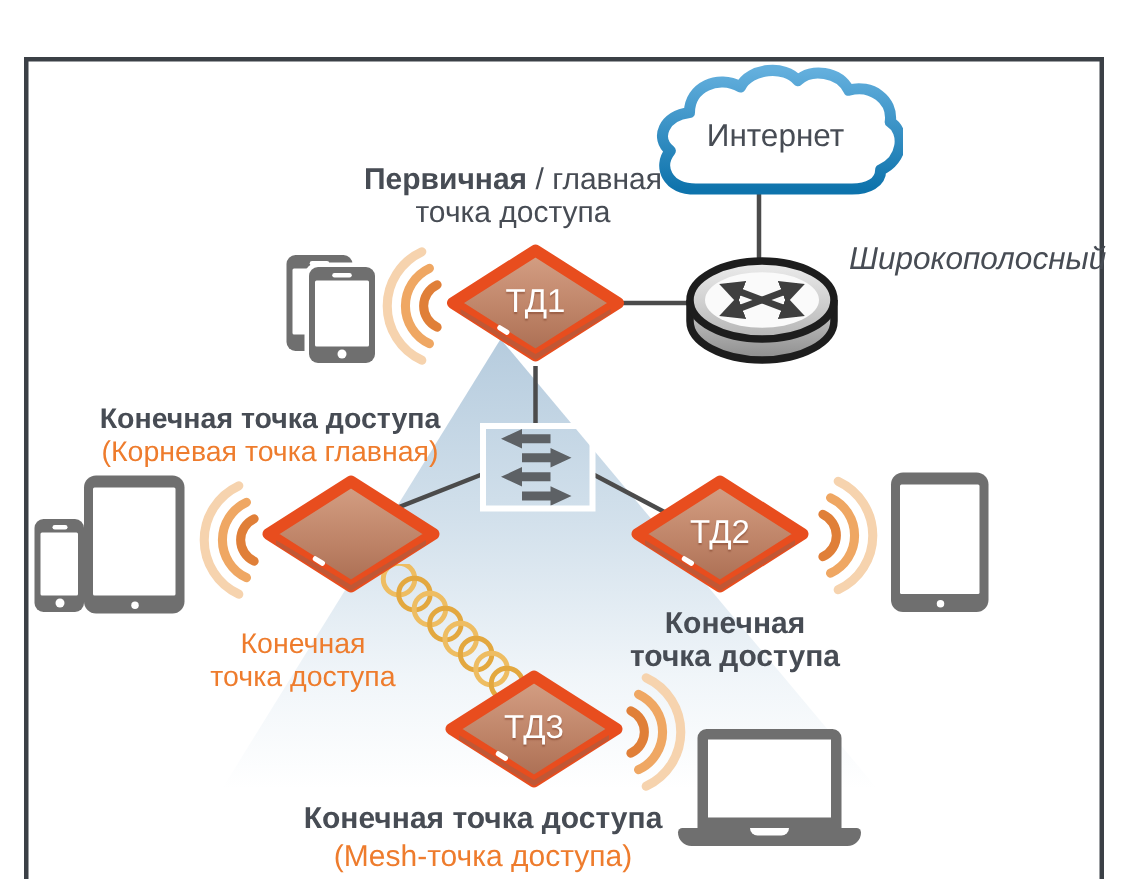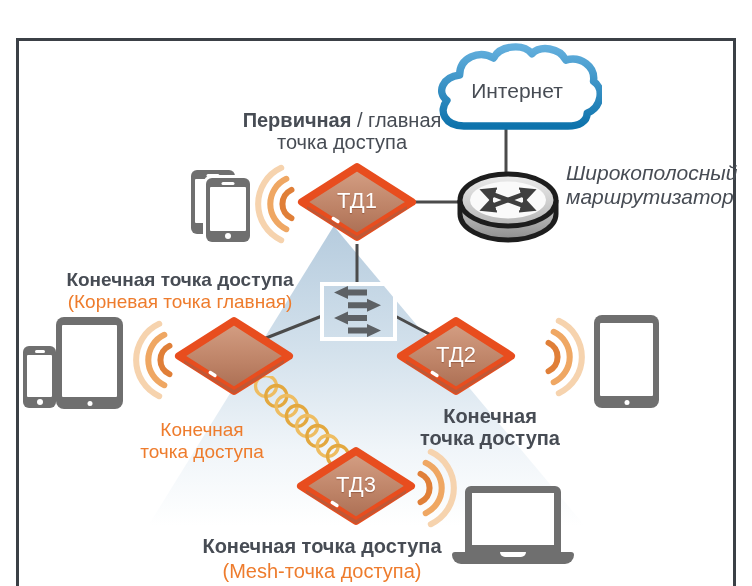--- a/index.html
+++ b/index.html
@@ -125,21 +125,20 @@
         </marker>
     </defs>
     <path d="M8 42 L8 56 A48 26 0 0 0 104 56 L104 42" fill="url(#routerBody)" stroke="#1d1d1d" stroke-width="5"></path>
     <ellipse cx="56" cy="42" rx="48" ry="26" fill="url(#routerTop)" stroke="#1d1d1d" stroke-width="5"></ellipse>
     <ellipse cx="56" cy="42" rx="38" ry="18.5" fill="#fafafa"></ellipse>
     <path d="M32 51 L80 33" fill="none" stroke="#3f3f3f" stroke-width="4.5" marker-start="url(#ah)" marker-end="url(#ah)"></path>
     <path d="M32 33 L80 51" fill="none" stroke="#3f3f3f" stroke-width="4.5" marker-start="url(#ah)" marker-end="url(#ah)"></path>
   </svg>
   <div class="lbl" style="left:566px;top:141px;width:185px;text-align:left;font-size:21px;line-height:24px;font-style:italic;">
     <span>Широкополосный</span><br>
-    <span>маршрутизатор</span>
   </div>
 
   <div class="lbl" style="left:218px;top:89px;width:248px;font-size:20px;">
     <span class="b">Первичная</span><span> / главная</span><br>
     <span>точка доступа</span>
   </div>
 
   <div class="phone" style="left:191px;top:150px;width:44px;height:64px;">
     <div class="scr"></div>
       <div class="spk"></div>
@@ -192,21 +191,21 @@
   </svg>
 
   <div class="ap" style="left:172px;top:296px">
     <svg width="124" height="86" viewBox="0 0 124 86">
       <path d="M62 5 L117 40 L62 75 L7 40 Z" fill="url(#apFill)" stroke="#e84d1e" stroke-width="8" stroke-linejoin="round"></path>
       <path d="M12 44 L62 74 L112 44 L112 47 L62 78 L12 47 Z" fill="#9e6148" opacity="0.55"></path>
       <rect x="36" y="56" width="9" height="3.4" rx="1.7" fill="#fff" transform="rotate(32 40 58)"></rect>
     </svg>
   </div>
 
-  <div class="ap" style="left:394px;top:296px">
+  <div class="ap" style="left:418px;top:296px">
     <svg width="124" height="86" viewBox="0 0 124 86">
       <path d="M62 5 L117 40 L62 75 L7 40 Z" fill="url(#apFill)" stroke="#e84d1e" stroke-width="8" stroke-linejoin="round"></path>
       <path d="M12 44 L62 74 L112 44 L112 47 L62 78 L12 47 Z" fill="#9e6148" opacity="0.55"></path>
       <rect x="36" y="56" width="9" height="3.4" rx="1.7" fill="#fff" transform="rotate(32 40 58)"></rect>
     </svg>
     <span class="ap-name">ТД2</span>
   </div>
 
   <svg class="wifi flip" style="left:542px;top:297px" viewBox="0 0 60 90">
     <g fill="none" stroke-width="7" stroke-linecap="round">

